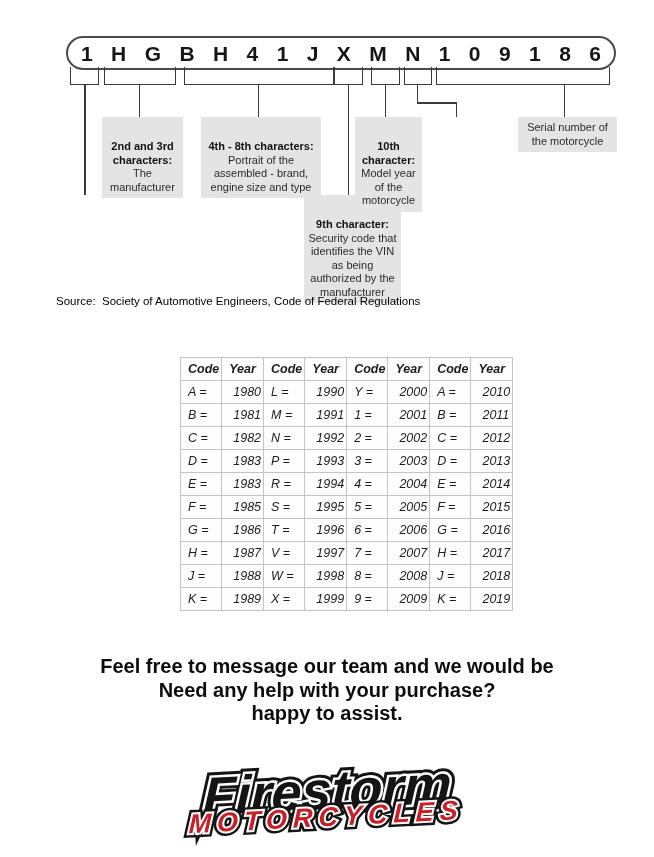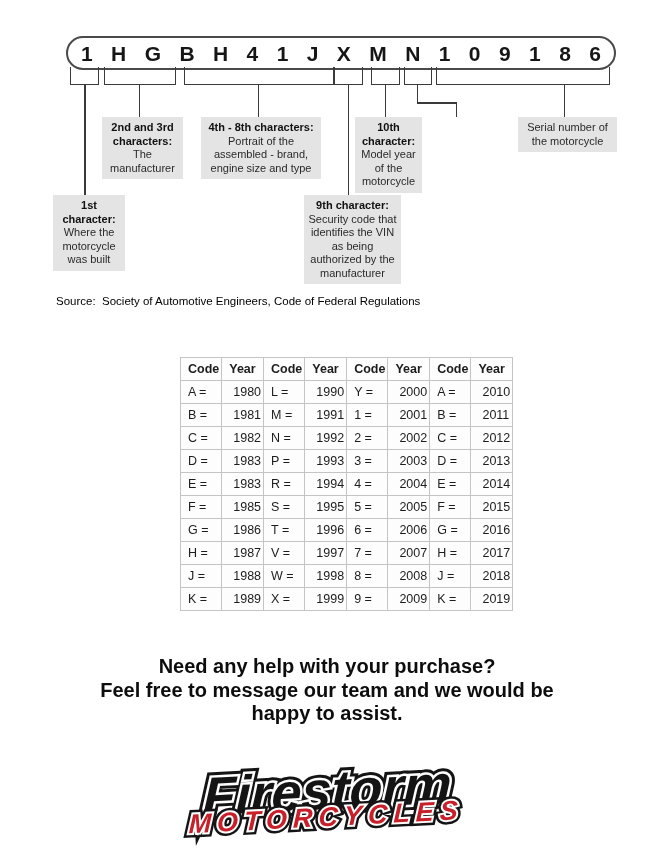--- a/index.html
+++ b/index.html
@@ -21,31 +21,31 @@
     border:1.5px solid #3a3a3a;border-top:none;background:transparent;
   }
   .vline{position:absolute;width:1.5px;background:#3a3a3a;}
   .hline{position:absolute;height:1.5px;background:#3a3a3a;}
   
   .callout{
     position:absolute;background:var(--callout-bg,#e4e4e4);
     text-align:center;font-size:11px;line-height:13.5px;color:#2a2a2a;
     padding:4px 3px;
   }
-  .callout .t{display:block;font-weight:bold;color:#111;}
+  .callout .t{display:block;font-weight:bold;color:#111;margin-top:19px;}
   .callout .b{display:block;}
   
   .source{
     position:absolute;left:56px;top:295px;font-size:11.5px;color:#000;
     white-space:pre;
   }
   
   table.codes{
     position:absolute;left:180px;top:357px;border-collapse:collapse;
-    table-layout:fixed;font-size:12.5px;
+    table-layout:fixed;font-size:12.5px;font-style:italic;
   }
   table.codes th,table.codes td{
     border:1px solid var(--table-border,#c4c4c4);background:#fdfdfd;
     text-align:left;padding:4px 2px 4px 7px;white-space:nowrap;color:#1c1c1c;
   }
   table.codes th{font-weight:bold;}
   table.codes td.year{padding-left:11px;}
   
   .help{
     position:absolute;left:0;top:655px;width:100%;text-align:center;
@@ -112,24 +112,20 @@
   <div class="vline" style="left:84px;top:84px;height:111px"></div>
   <div class="vline" style="left:138.5px;top:84px;height:33px"></div>
   <div class="vline" style="left:257.5px;top:84px;height:33px"></div>
   <div class="vline" style="left:347.5px;top:84px;height:111px"></div>
   <div class="vline" style="left:384.5px;top:84px;height:33px"></div>
   <div class="vline" style="left:416.5px;top:84px;height:19px"></div>
   <div class="hline" style="left:416.5px;top:102px;width:40px"></div>
   <div class="vline" style="left:455.5px;top:102px;height:15px"></div>
   <div class="vline" style="left:563.5px;top:84px;height:33px"></div>
 
-  <div class="callout" style="left:53px;top:195px;width:66px">
-    <span class="t">1st character:</span>
-    <span class="b">Where the motorcycle was built</span>
-  </div>
   <div class="callout" style="left:102px;top:117px;width:75px">
     <span class="t">2nd and 3rd characters:</span>
     <span class="b">The manufacturer</span>
   </div>
   <div class="callout" style="left:201px;top:117px;width:114px">
     <span class="t">4th - 8th characters:</span>
     <span class="b">Portrait of the assembled - brand, engine size and type</span>
   </div>
   <div class="callout" style="left:304px;top:195px;width:91px">
     <span class="t">9th character:</span>
@@ -266,22 +262,22 @@
           <td class="year">1999</td>
           <td class="code">9 =</td>
           <td class="year">2009</td>
           <td class="code">K =</td>
           <td class="year">2019</td>
         </tr>
       </tbody>
   </table>
 
   <div class="help">
+    <div>Feel free to message our team and we would be</div>
     <div>Need any help with your purchase?</div>
-    <div>Feel free to message our team and we would be</div>
     <div>happy to assist.</div>
   </div>
 
   <div class="logo">
     <div class="brand">
       <span class="layer-back">Firestorm</span>
       <span class="layer-mid">Firestorm</span>
       <span class="layer-front">Firestorm</span>
     </div>
     <div class="sub">

